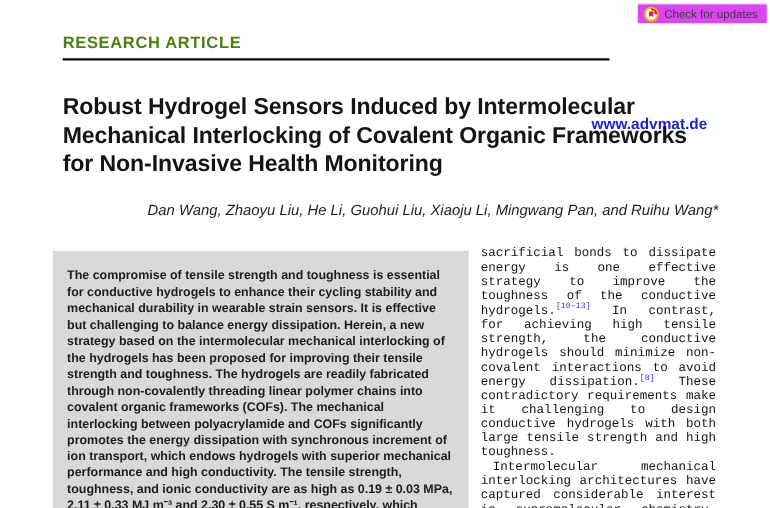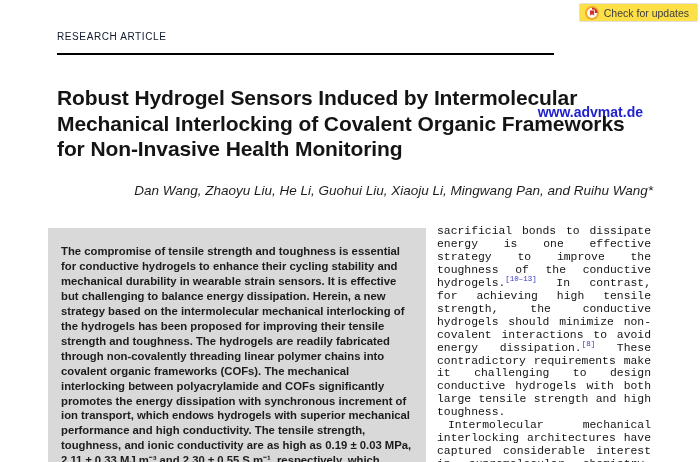--- a/index.html
+++ b/index.html
@@ -16,41 +16,41 @@
 
   
   .updates-badge {
     position: absolute;
     top: 3px;
     right: 2px;
     height: 19px;
     display: flex;
     align-items: center;
     gap: 5px;
-    background: #fde047;
+    background: #d946ef;
     border: 1px solid #e0e0e0;
     border-radius: 2px;
     padding: 0 8px 0 5px;
     cursor: pointer;
   }
   .updates-badge .label {
     font-size: 10.5px;
     color: #3c3c3c;
     white-space: nowrap;
   }
 
   
   .kicker {
     position: absolute;
     left: 57px;
     top: 31px;
-    font-size: 10px;
-    font-weight: 400;
+    font-size: 15px;
+    font-weight: 700;
     letter-spacing: 0.6px;
-    color: #0f172a;
+    color: #4d7c0f;
   }
   .kicker-rule {
     position: absolute;
     left: 57px;
     top: 53px;
     width: 497px;
     height: 2px;
     background: #000;
   }
   .journal-logo {

